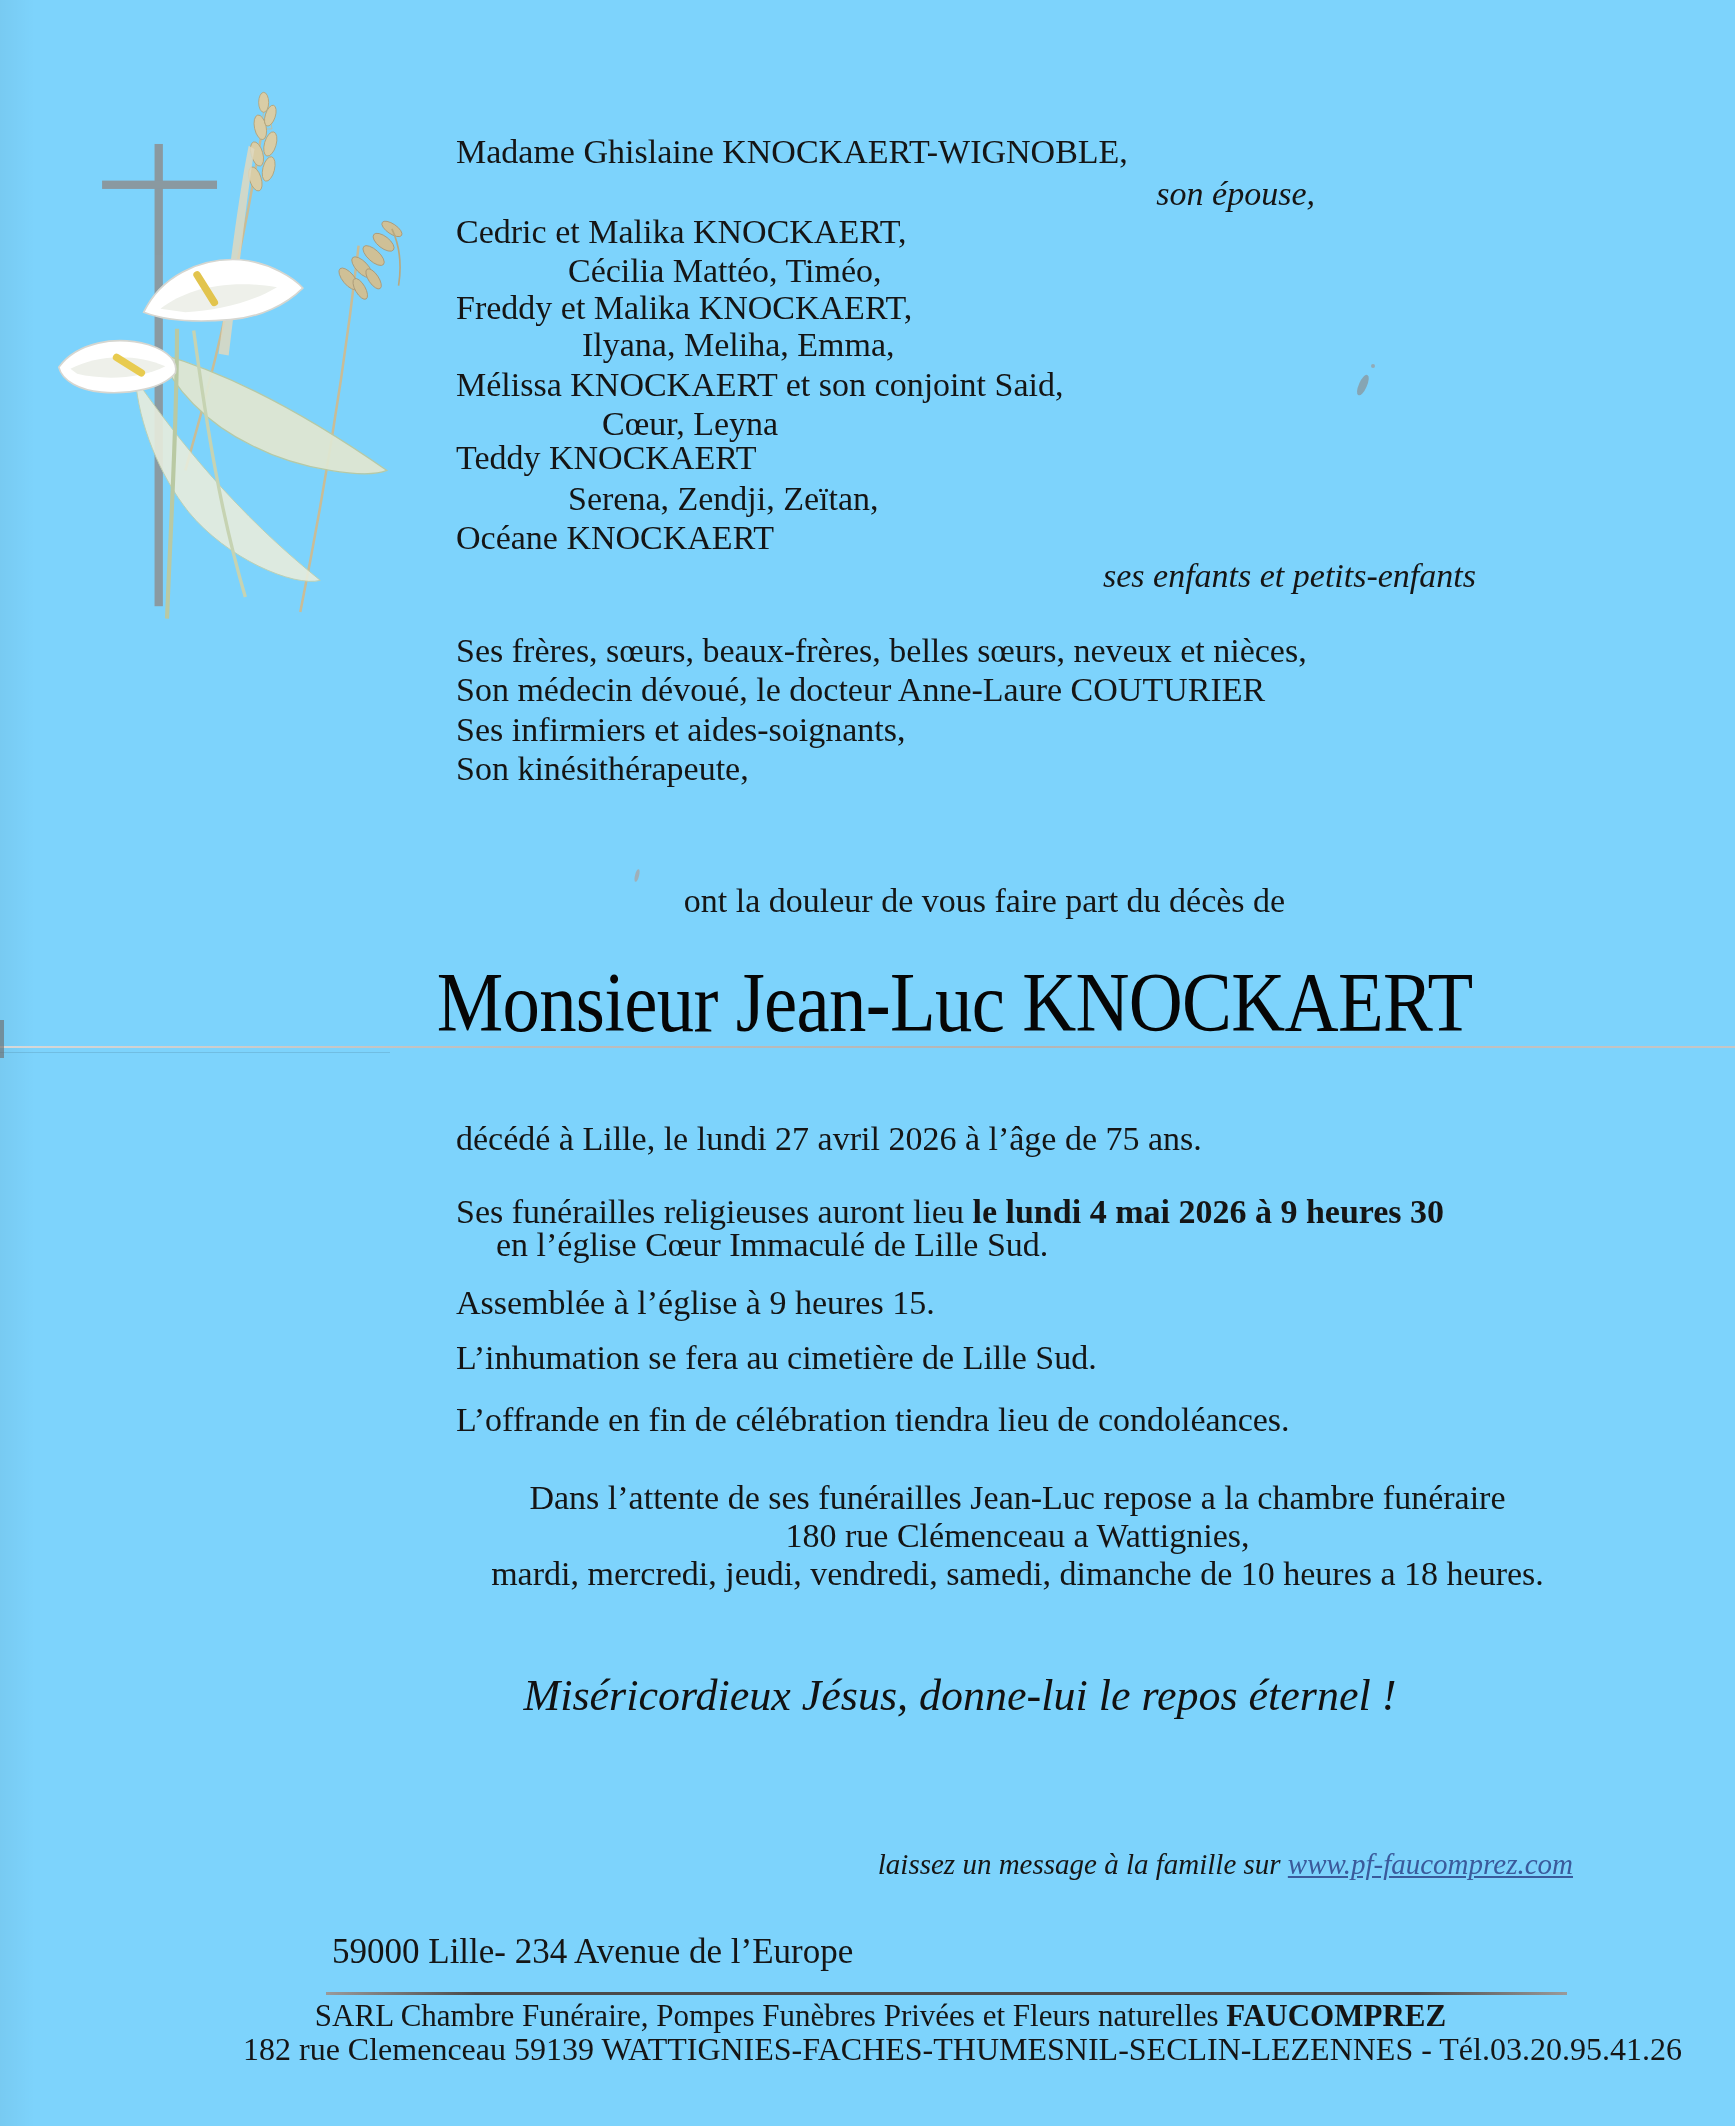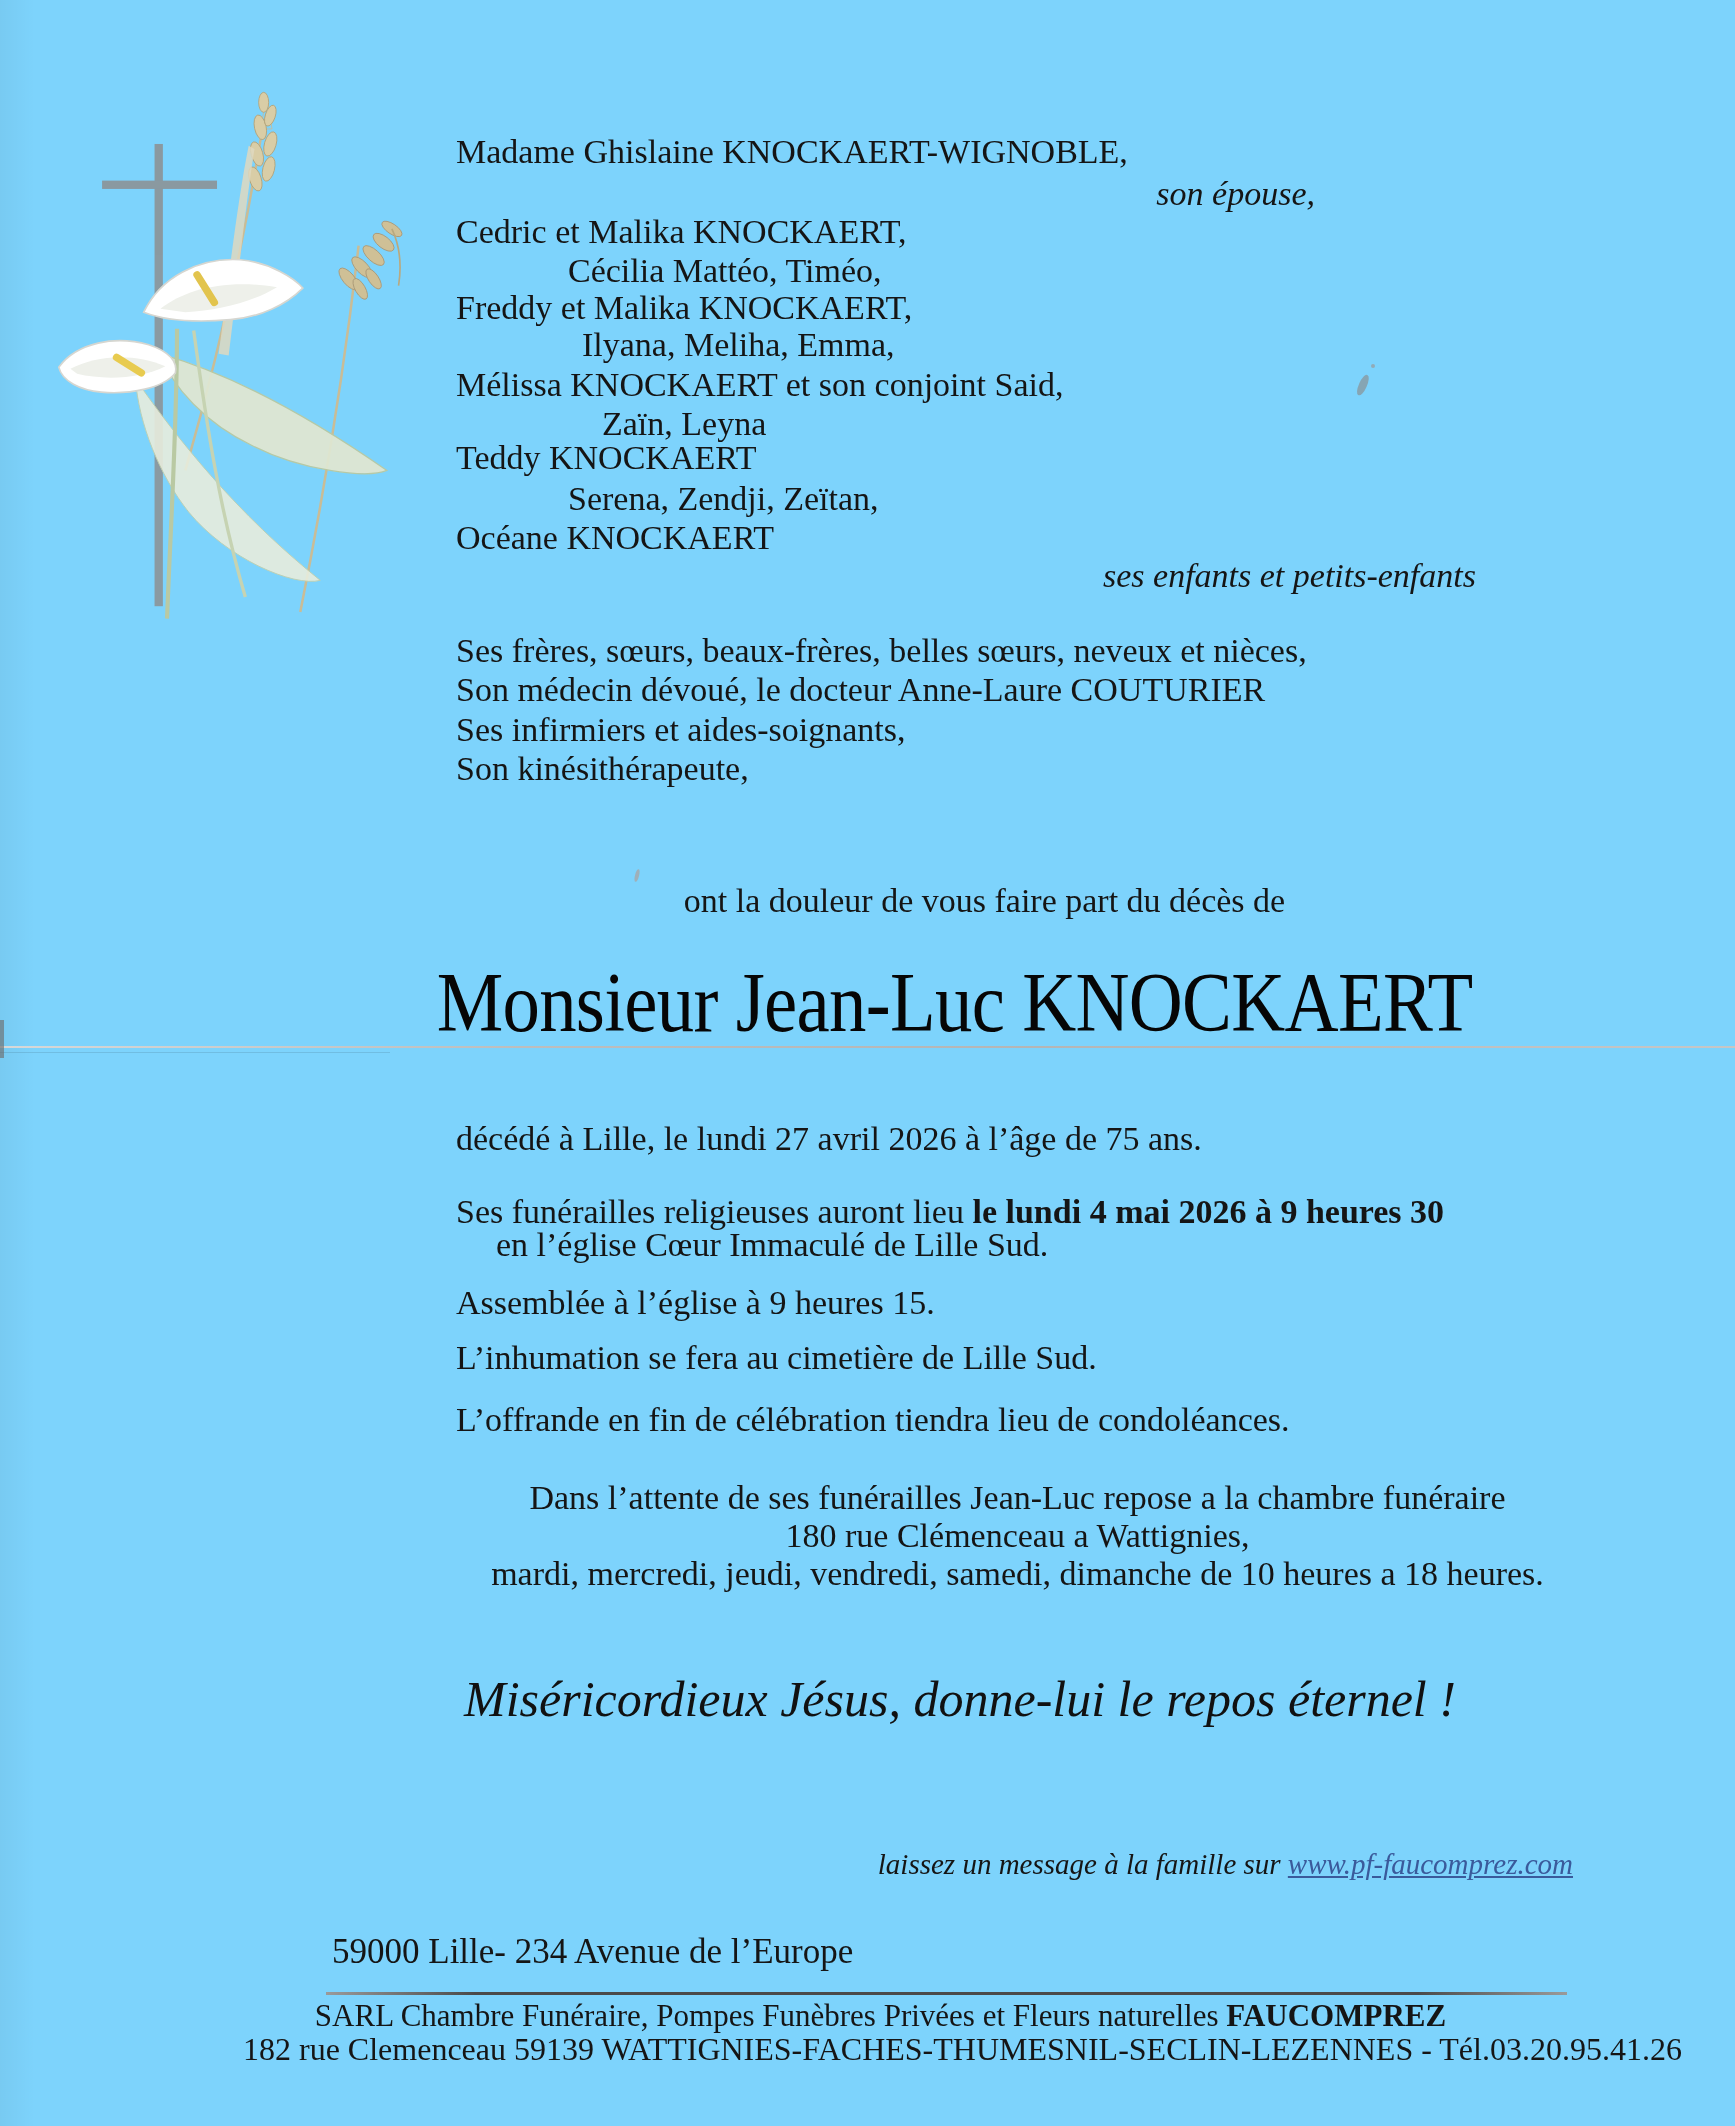--- a/index.html
+++ b/index.html
@@ -12,21 +12,21 @@
     overflow:hidden;
   }
   .edge-shade{position:absolute;left:0;top:0;width:35px;height:100%;
     background:linear-gradient(to right, rgba(0,0,0,.045), rgba(0,0,0,0));}
   .abs{position:absolute;white-space:nowrap;line-height:1.12;}
   .body-txt{font-size:34px;}
   .it{font-style:italic;}
   .center-col{text-align:center;white-space:nowrap;}
   .title{font-size:85px;letter-spacing:-0.8px;color:#060606;}
   .title-inner{display:inline-block;transform:scaleX(.88);transform-origin:50% 0;}
-  .prayer{font-size:50px;font-style:italic;color:#111;}
+  .prayer{font-size:44px;font-style:italic;color:#111;}
   .msg{font-size:29px;font-style:italic;}
   .msg a{color:#3a5a9b;text-decoration:underline;cursor:pointer;}
   .addr{font-size:35px;}
   .foot1{font-size:31px;}
   .foot2{font-size:32px;}
   .scan-line{position:absolute;left:0;top:1046px;width:100%;height:1.7px;
     background:linear-gradient(to right,#d8d8d8 0%,#bdbdbd 30%,#b5b5b5 60%,#c6c6c6 100%);}
   .scan-line2{position:absolute;left:0;top:1052px;width:390px;height:0.8px;background:rgba(0,0,0,.10);}
   .edge-tick{position:absolute;left:0;top:1020px;width:4.2px;height:38px;background:#6f6f6f;opacity:.65;}
   .rule{position:absolute;left:326px;top:1992px;width:1241px;height:2.5px;
@@ -102,21 +102,21 @@
     </svg>
   </div>
 
   <div class="abs body-txt" style="left:456px;top:133px;">Madame Ghislaine KNOCKAERT-WIGNOBLE,</div>
   <div class="abs body-txt it" style="right:420px;top:175px;">son épouse,</div>
   <div class="abs body-txt" style="left:456px;top:213px;">Cedric et Malika KNOCKAERT,</div>
   <div class="abs body-txt" style="left:568px;top:252px;">Cécilia Mattéo, Timéo,</div>
   <div class="abs body-txt" style="left:456px;top:289px;">Freddy et Malika KNOCKAERT,</div>
   <div class="abs body-txt" style="left:582px;top:326px;">Ilyana, Meliha, Emma,</div>
   <div class="abs body-txt" style="left:456px;top:366px;">Mélissa KNOCKAERT et son conjoint Said,</div>
-  <div class="abs body-txt" style="left:602px;top:405px;">Zaïn, Leyna</div>
+  <div class="abs body-txt" style="left:602px;top:405px;">Cœur, Leyna</div>
   <div class="abs body-txt" style="left:456px;top:439px;">Teddy KNOCKAERT</div>
   <div class="abs body-txt" style="left:568px;top:480px;">Serena, Zendji, Zeïtan,</div>
   <div class="abs body-txt" style="left:456px;top:519px;">Océane KNOCKAERT</div>
   <div class="abs body-txt it" style="right:259px;top:557px;">ses enfants et petits-enfants</div>
 
   <div class="abs body-txt" style="left:456px;top:671px;">Son médecin dévoué, le docteur Anne-Laure COUTURIER</div>
   <div class="abs body-txt" style="left:456px;top:632px;">Ses frères, sœurs, beaux-frères, belles sœurs, neveux et nièces,</div>
   <div class="abs body-txt" style="left:456px;top:711px;">Ses infirmiers et aides-soignants,</div>
   <div class="abs body-txt" style="left:456px;top:750px;">Son kinésithérapeute,</div>
 

